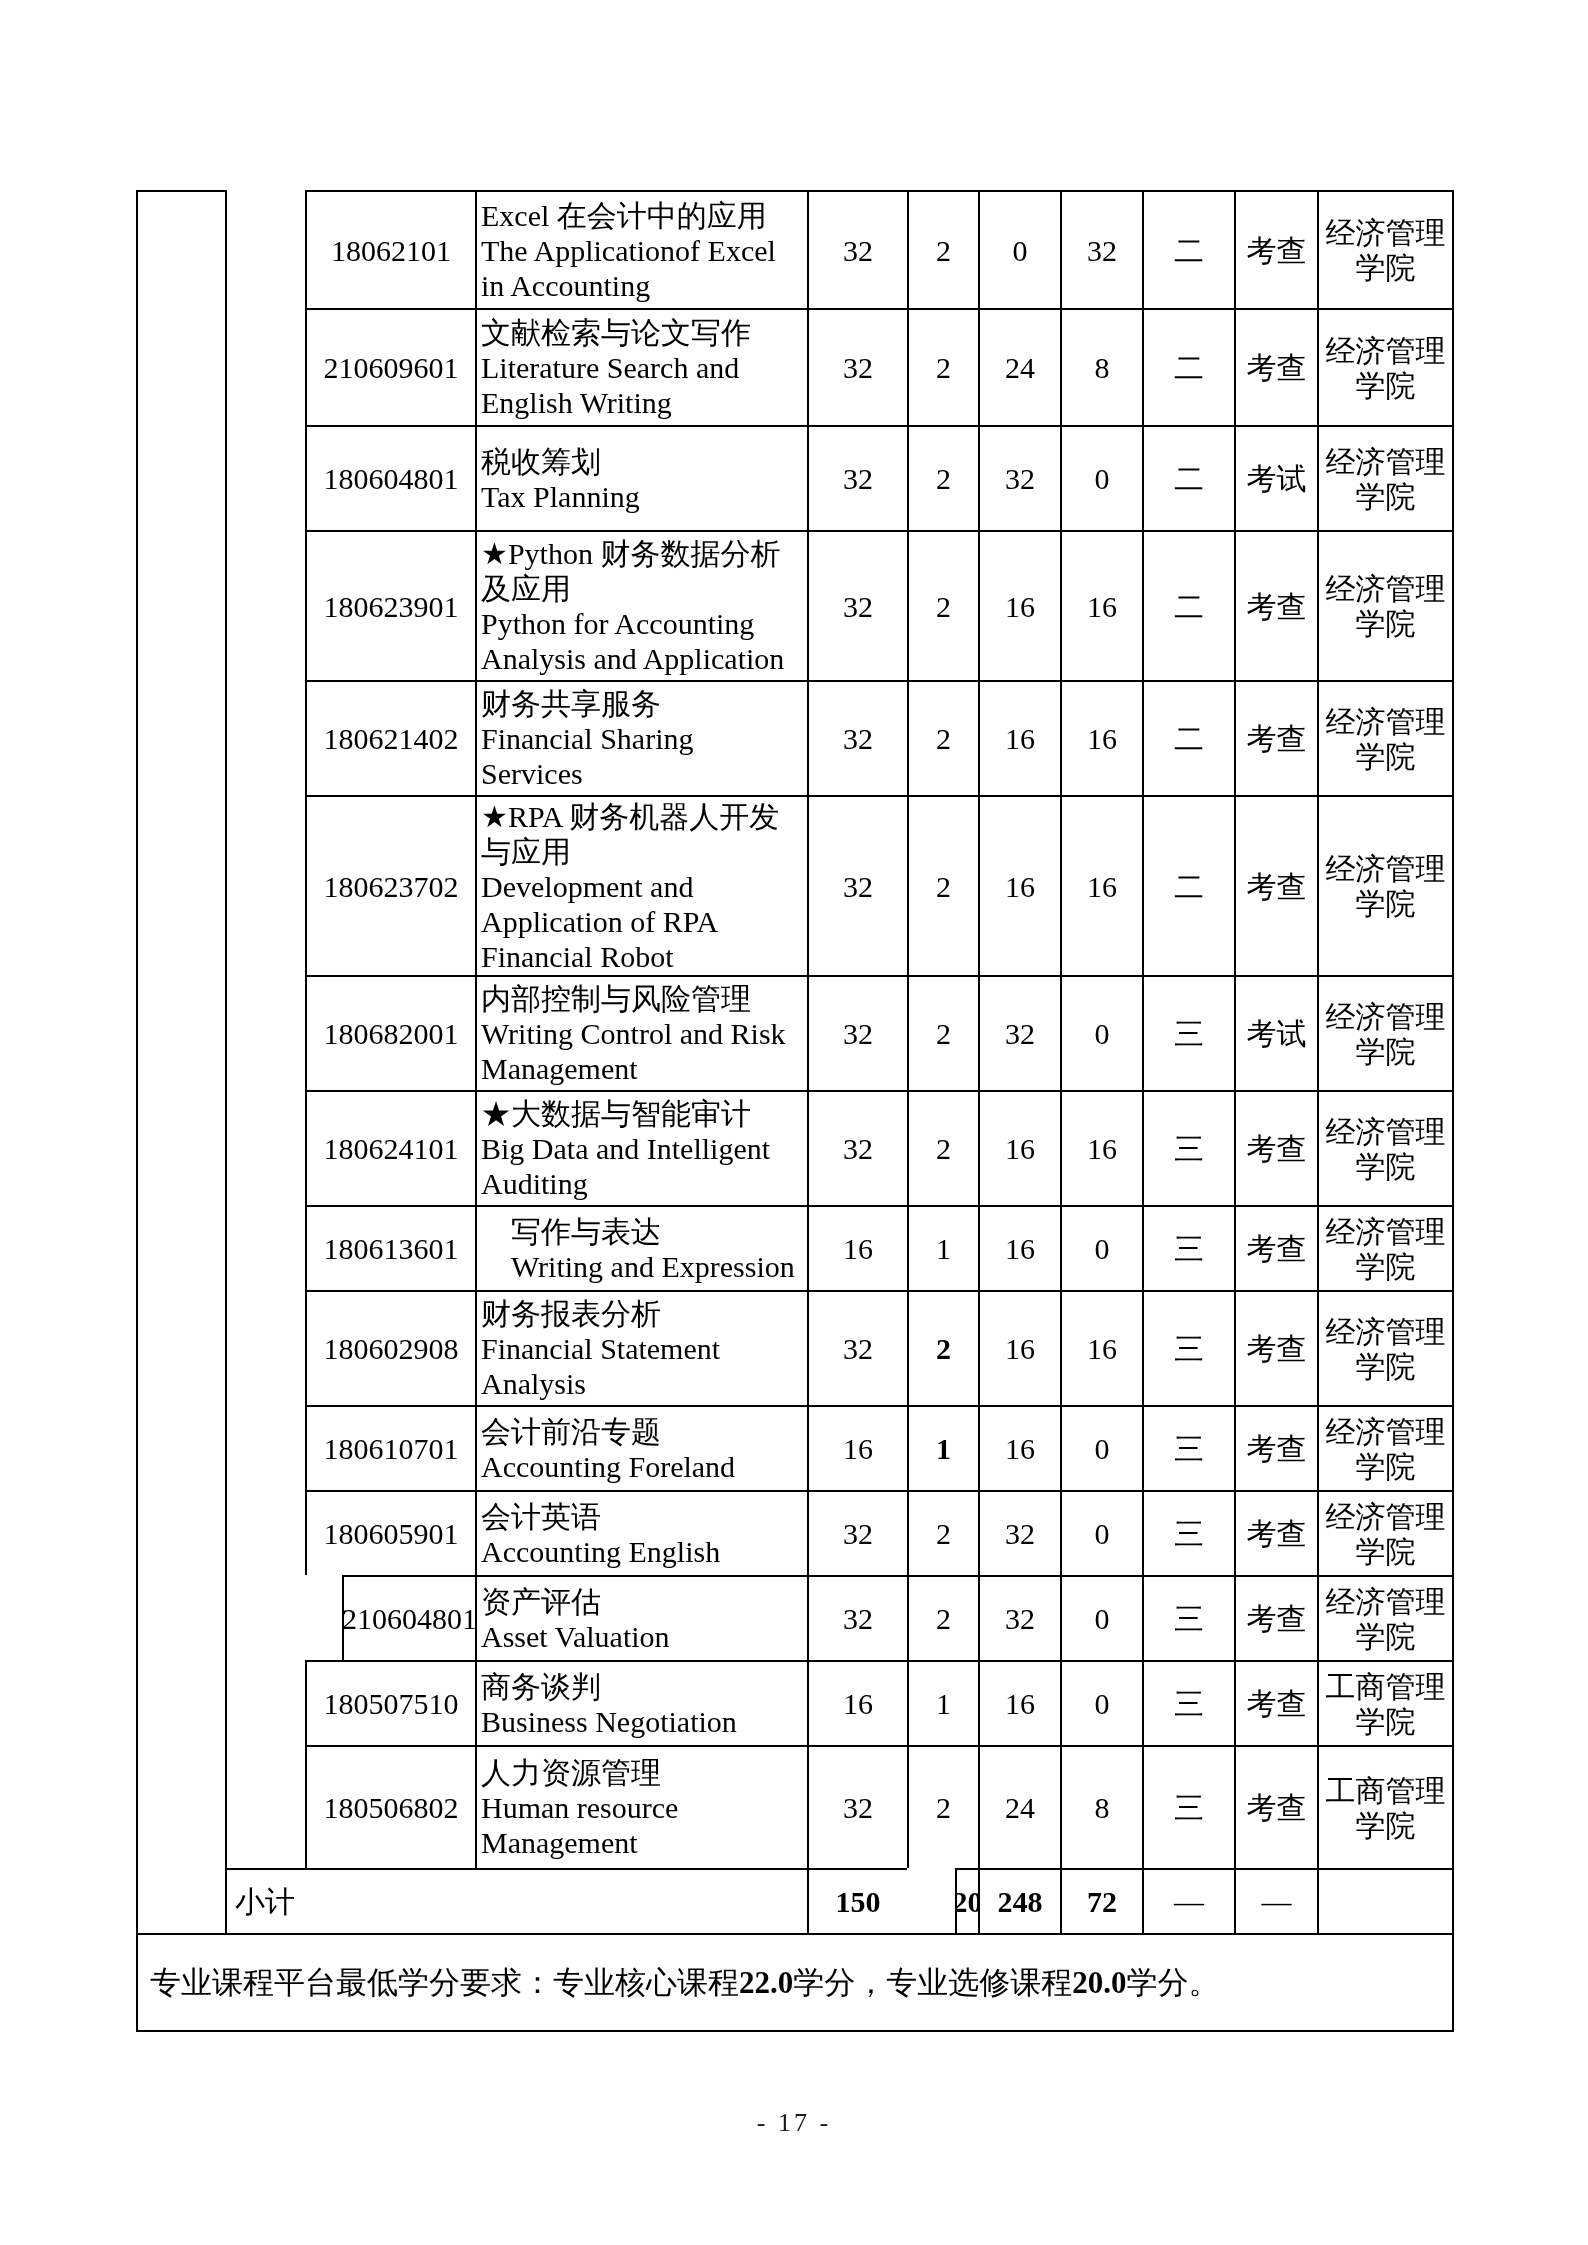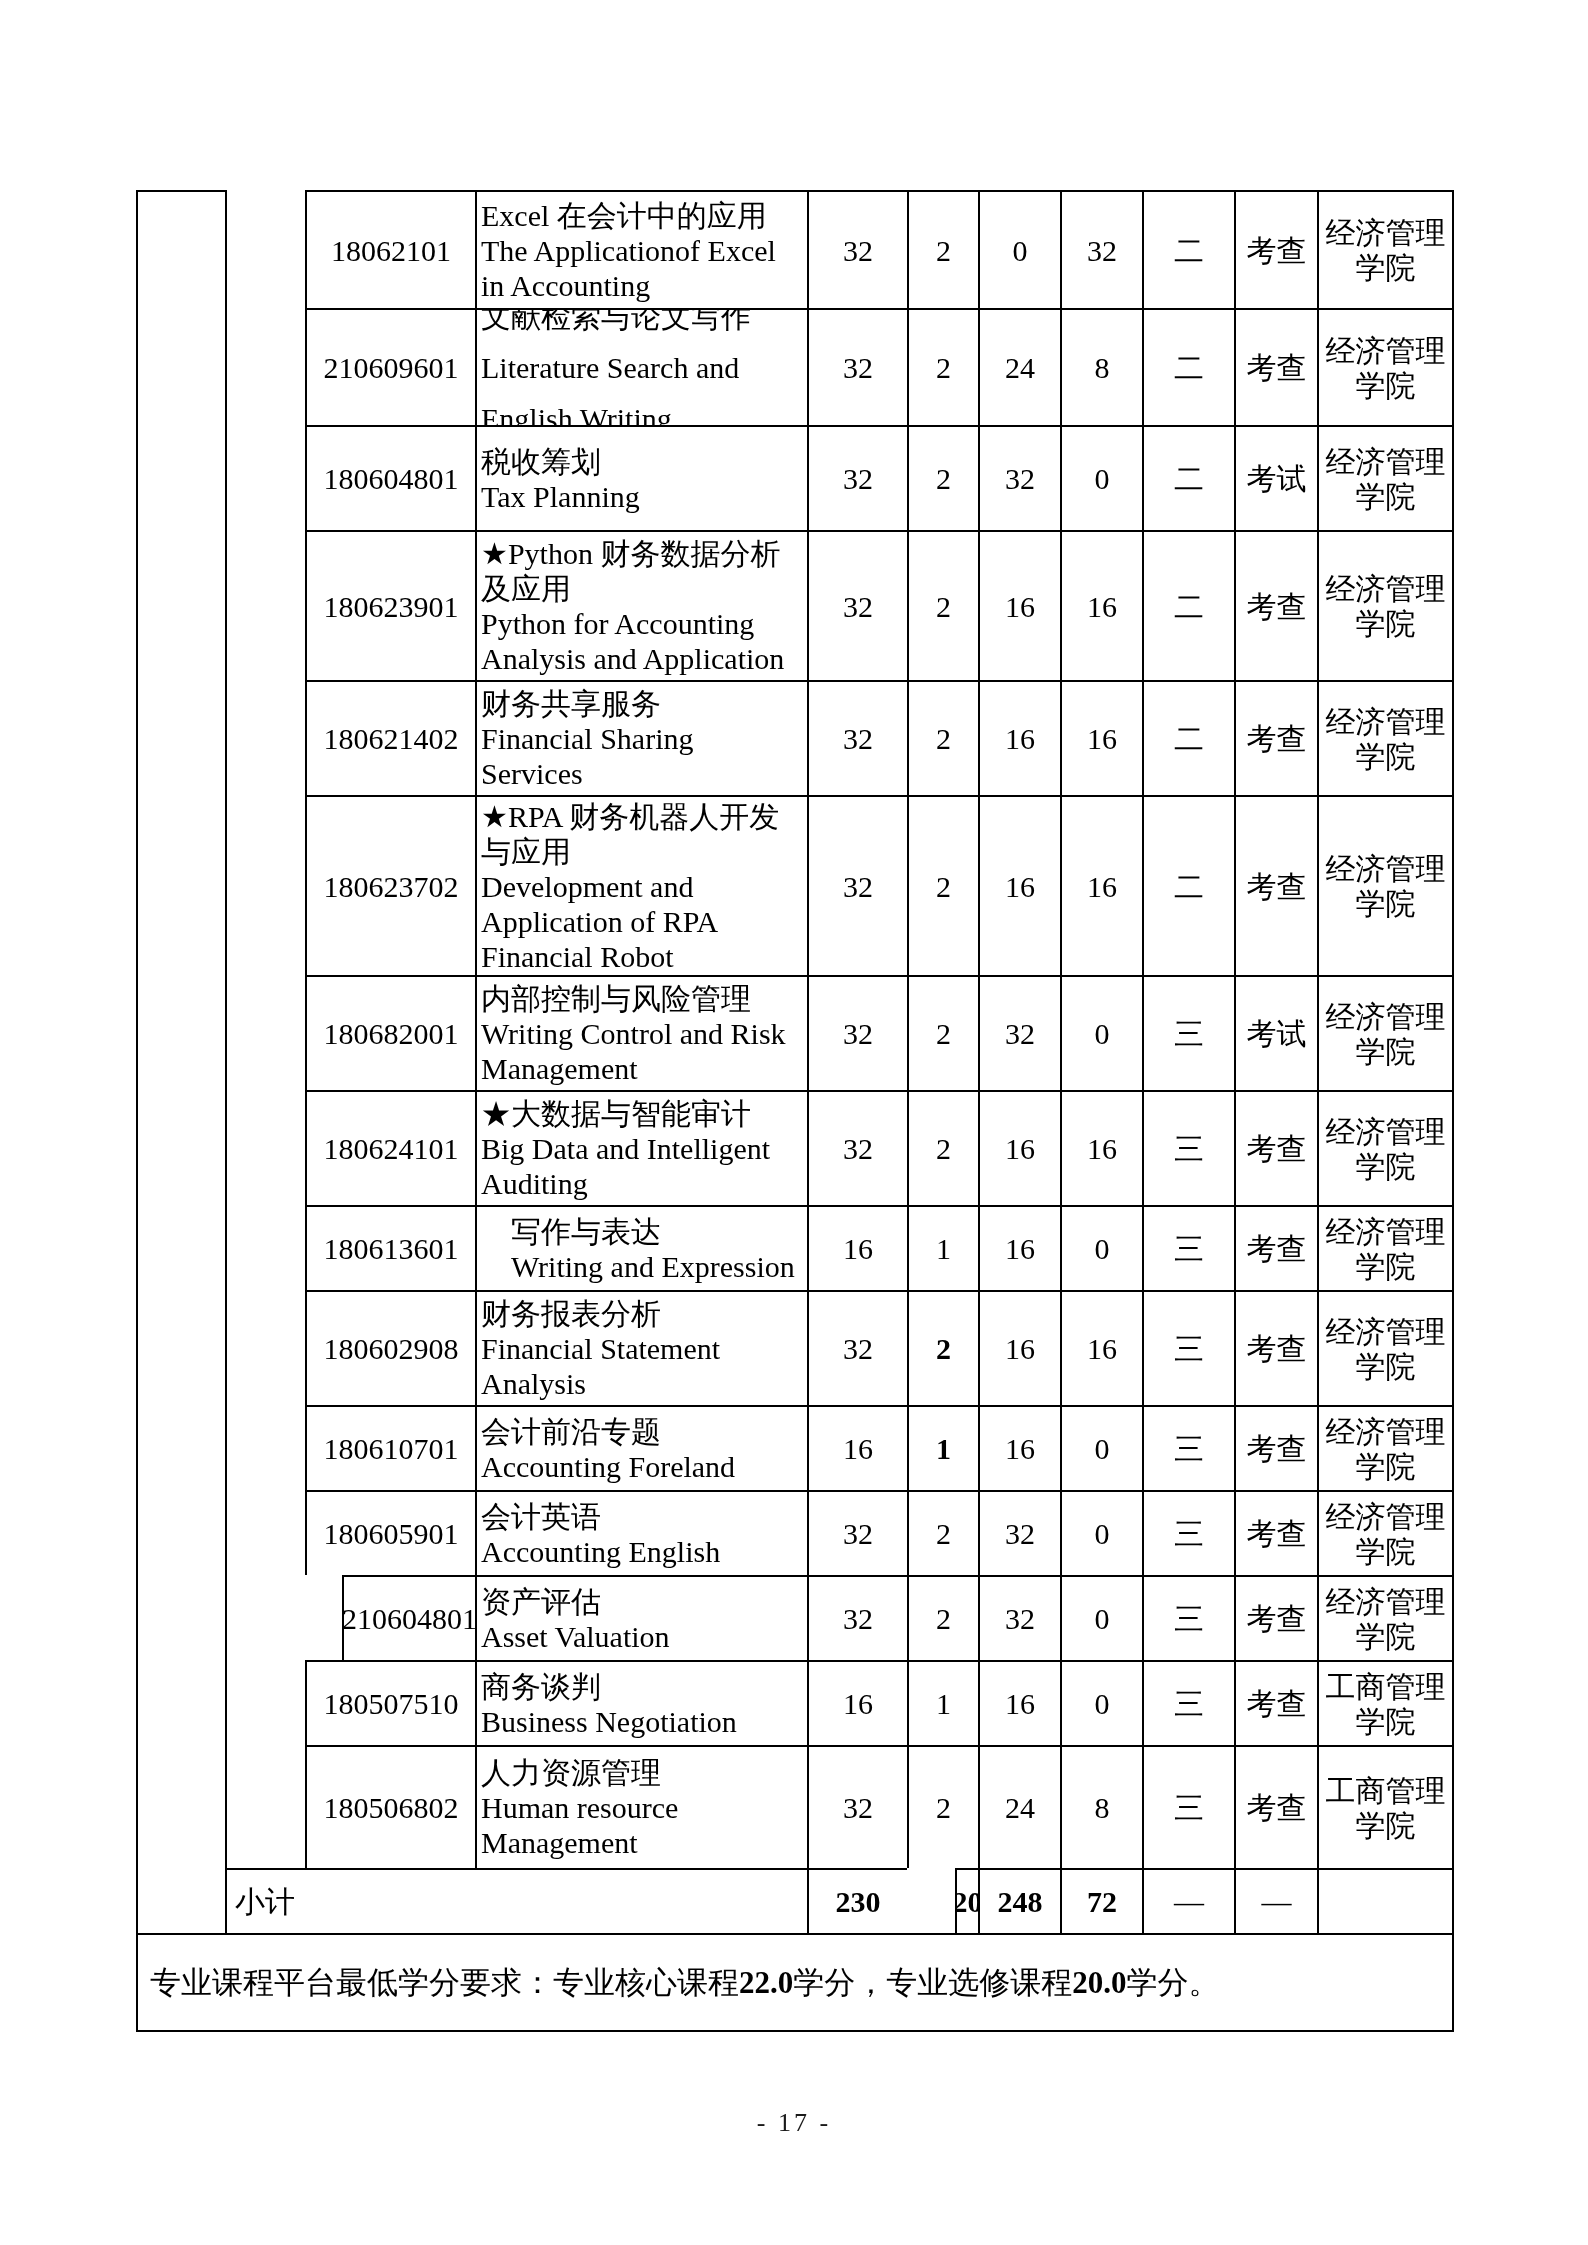--- a/index.html
+++ b/index.html
@@ -82,21 +82,21 @@
 </head>
 <body>
 
 <div class="page">
   <div class="grid">
 
     <div class="cell cat1 no-left"></div>
     <div class="cell cat2"></div>
 
     <div class="cell subtotal-label">小计</div>
-    <div class="cell st-c5 bold">230</div>
+    <div class="cell st-c5 bold">150</div>
     <div class="cell st-c6 bold">20</div>
     <div class="cell st-c7 bold">248</div>
     <div class="cell st-c8 bold">72</div>
     <div class="cell st-c9">—</div>
     <div class="cell st-c10">—</div>
     <div class="cell st-c11"></div>
 
     <div class="cell note-cell no-left">
         <span>专业课程平台最低学分要求：专业核心课程 </span>
         <span class="bold">22.0</span>
@@ -114,21 +114,21 @@
       <div class="cell " style="grid-area: 1 / 6;">2</div>
       <div class="cell " style="grid-area: 1 / 7;">0</div>
       <div class="cell " style="grid-area: 1 / 8;">32</div>
       <div class="cell " style="grid-area: 1 / 9;">二</div>
       <div class="cell " style="grid-area: 1 / 10;">考查</div>
       <div class="cell school-cell" style="grid-area: 1 / 11;">
         <div class="ln">经济管理</div>
         <div class="ln">学院</div>
       </div>
       <div class="cell " style="grid-area: 2 / 3;">210609601</div>
-      <div class="cell name-cell" style="grid-area: 2 / 4; gap: 16px;">
+      <div class="cell name-cell" style="grid-area: 2 / 4;">
         <div class="ln">文献检索与论文写作</div>
         <div class="ln">Literature Search and</div>
         <div class="ln">English Writing</div>
       </div>
       <div class="cell " style="grid-area: 2 / 5;">32</div>
       <div class="cell " style="grid-area: 2 / 6;">2</div>
       <div class="cell " style="grid-area: 2 / 7;">24</div>
       <div class="cell " style="grid-area: 2 / 8;">8</div>
       <div class="cell " style="grid-area: 2 / 9;">二</div>
       <div class="cell " style="grid-area: 2 / 10;">考查</div>

